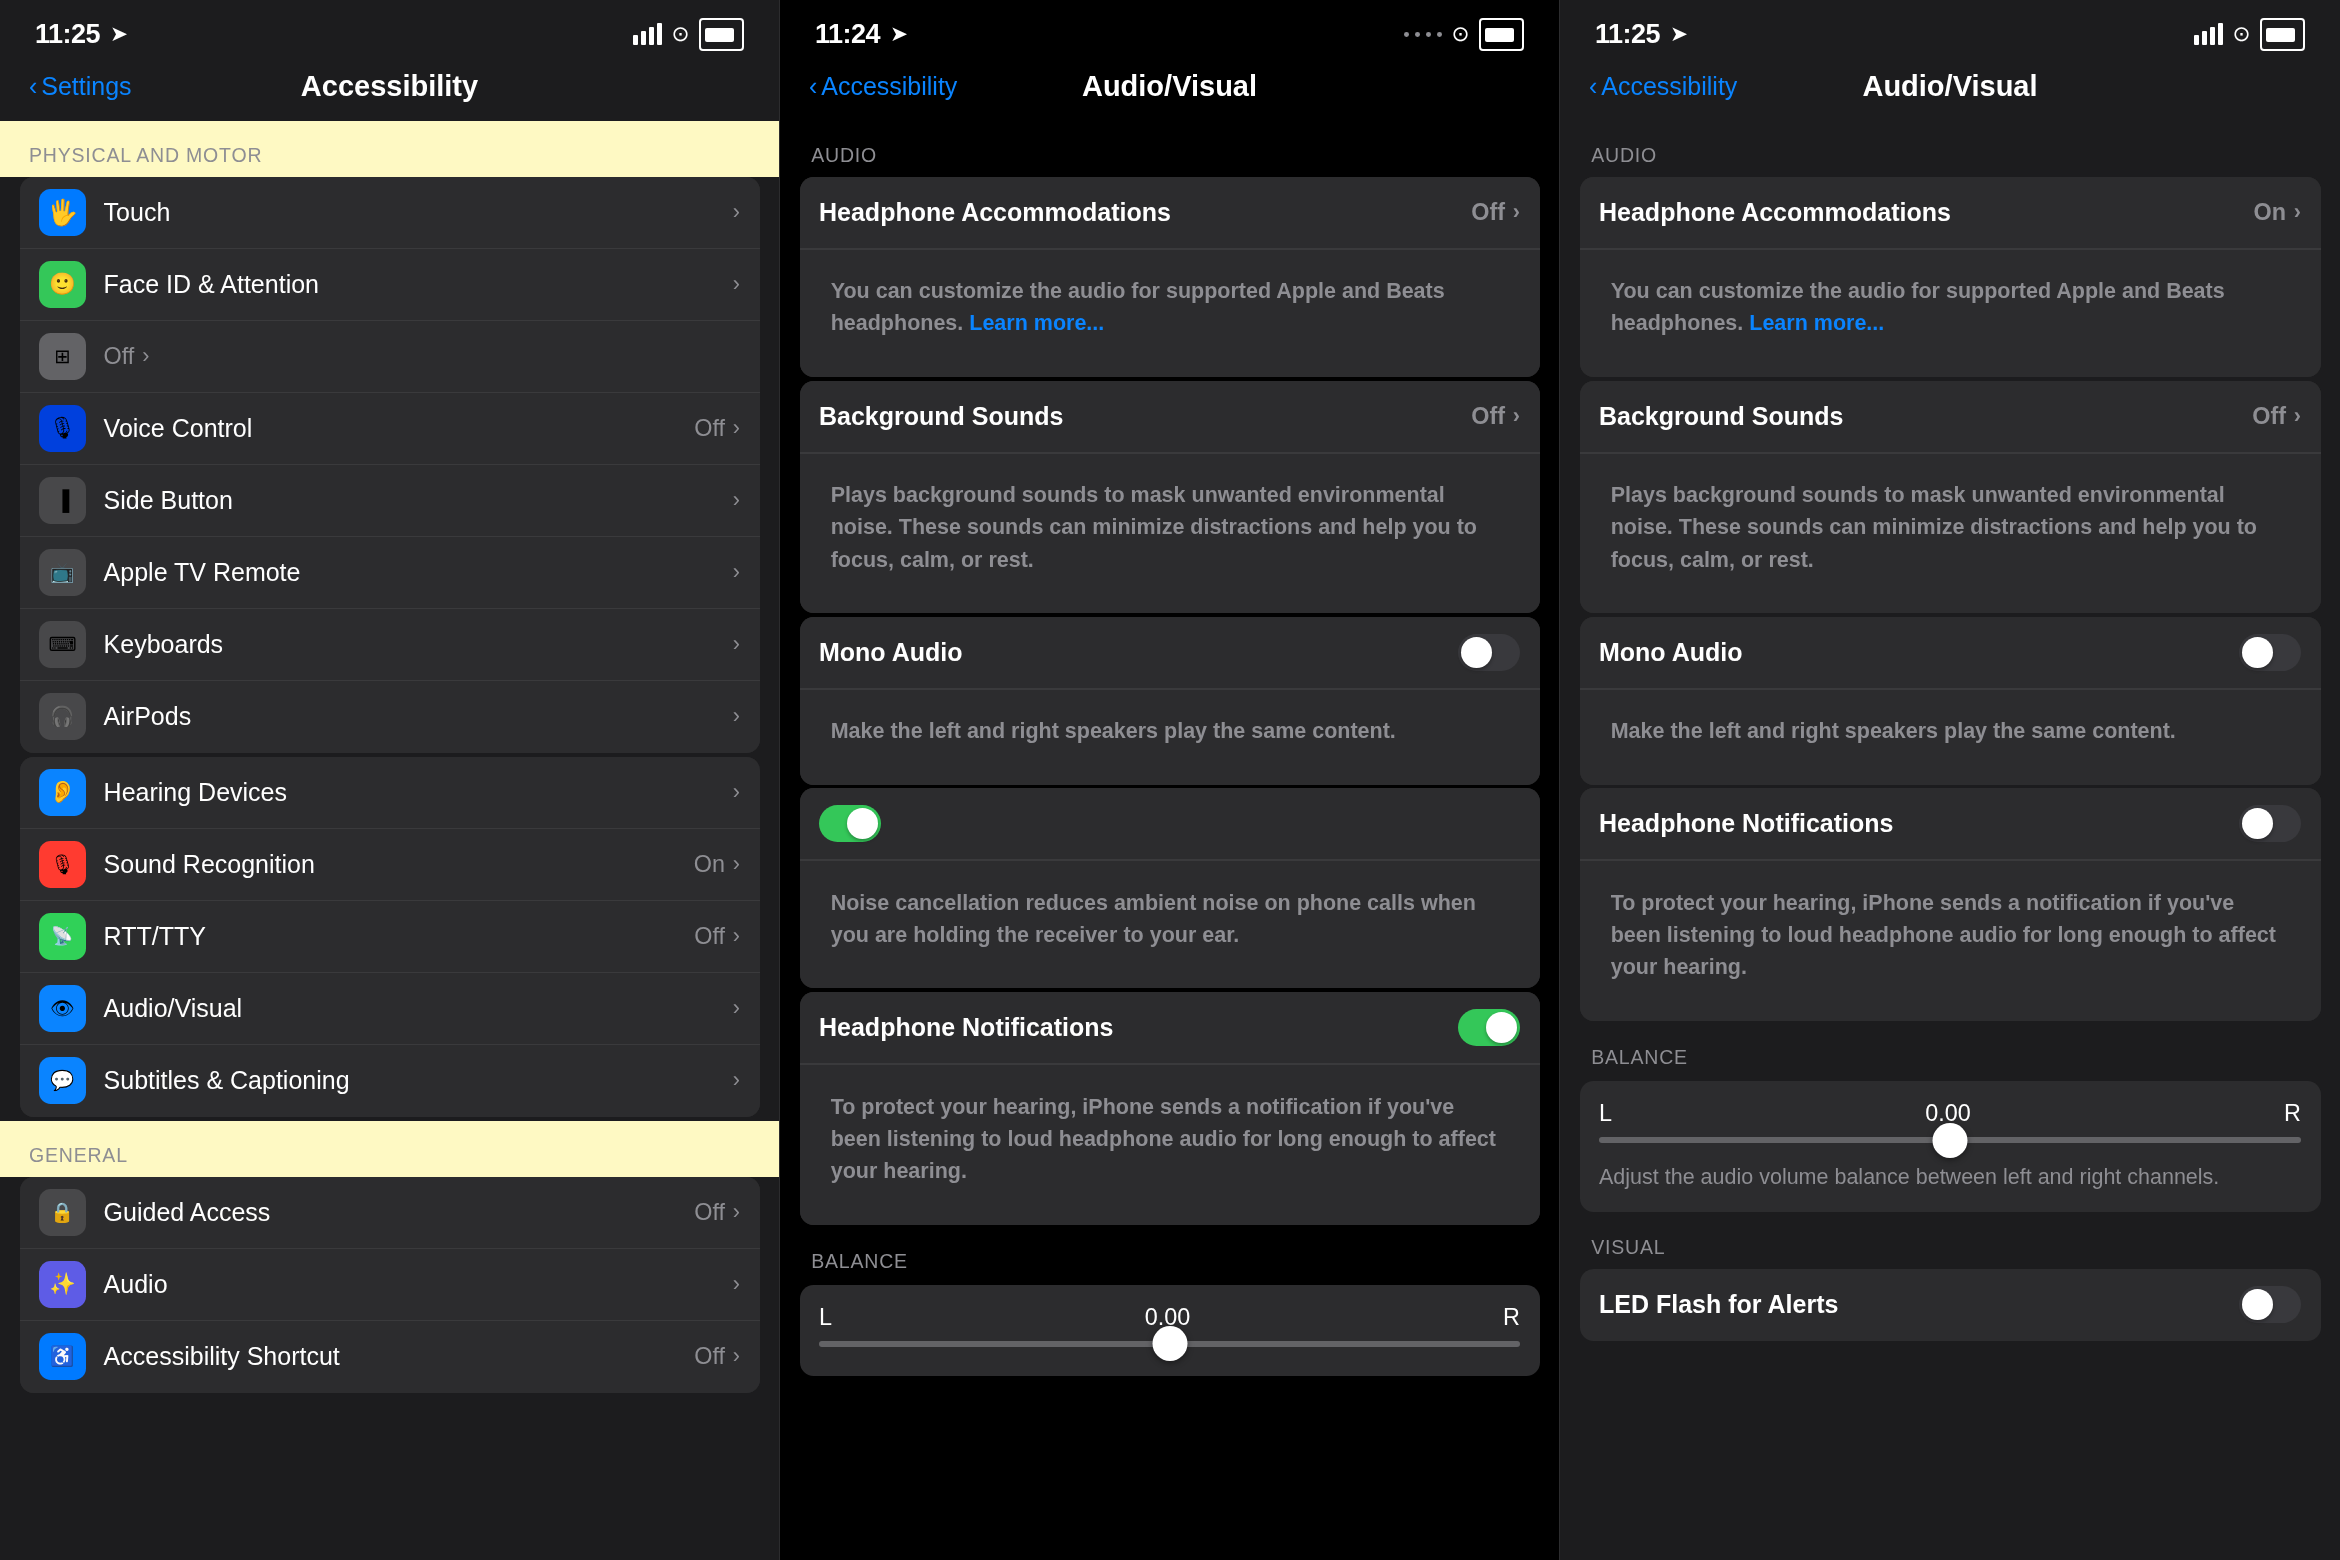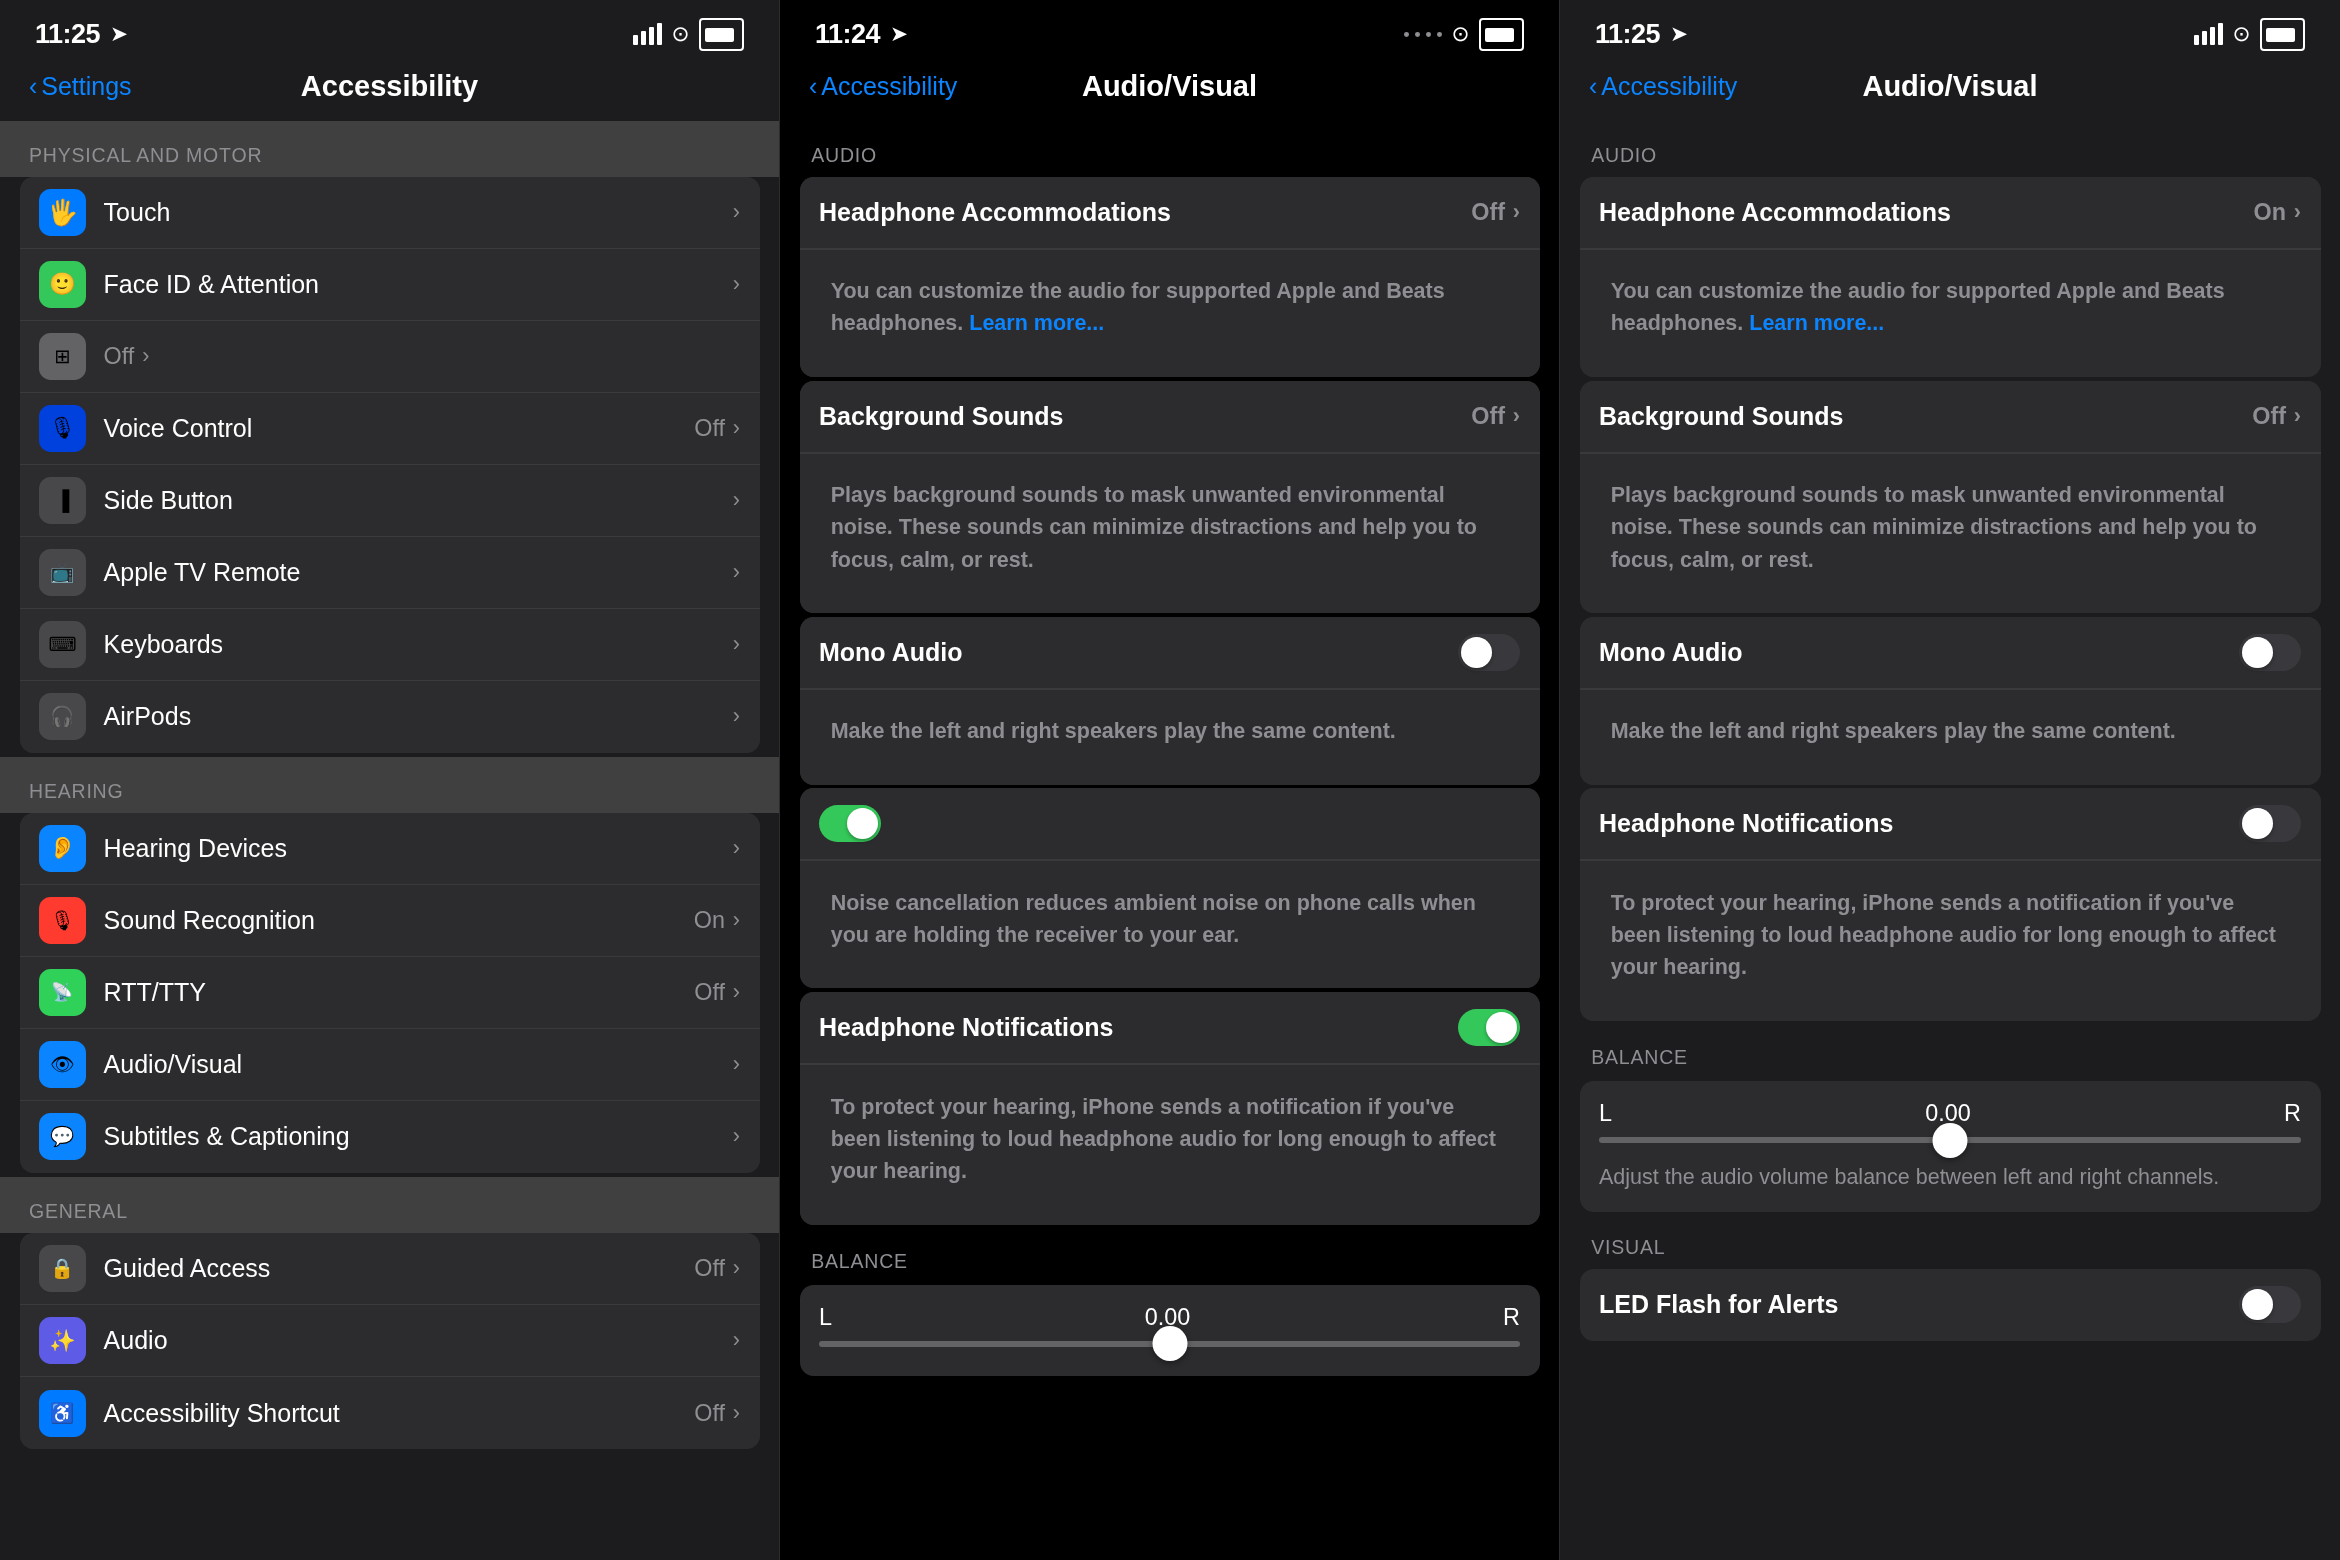--- a/index.html
+++ b/index.html
@@ -89,21 +89,21 @@
     }
 
     
     .section-header {
       padding: 23.4px 29px 9.8px;
       font-size: 19.5px;
       font-weight: 400;
       color: #8e8e93;
       text-transform: uppercase;
       letter-spacing: 0.8px;
-      background: #404040;
+      background: #fef9c3;
     }
 
     
     .list-group {
       background: #2c2c2e;
       margin: 0 19.5px 3.9px;
       border-radius: 13.7px;
       overflow: hidden;
     }
     .list-item {
@@ -419,21 +419,20 @@
       <span class="item-label">Keyboards</span>
       <span class="chevron-right">›</span>
     </div>
     <div class="list-item">
       <div class="item-icon icon-gray2" style="font-size:19.5px">🎧</div>
       <span class="item-label">AirPods</span>
       <span class="chevron-right">›</span>
     </div>
   </div>
 
-  <div class="section-header">Hearing</div>
   <div class="list-group">
     <div class="list-item">
       <div class="item-icon icon-hearing-blue" style="font-size:21.5px">👂</div>
       <span class="item-label">Hearing Devices</span>
       <span class="chevron-right">›</span>
     </div>
     <div class="list-item">
       <div class="item-icon icon-red" style="font-size:19.5px">🎙</div>
       <span class="item-label">Sound Recognition</span>
       <span class="item-value">On</span>

